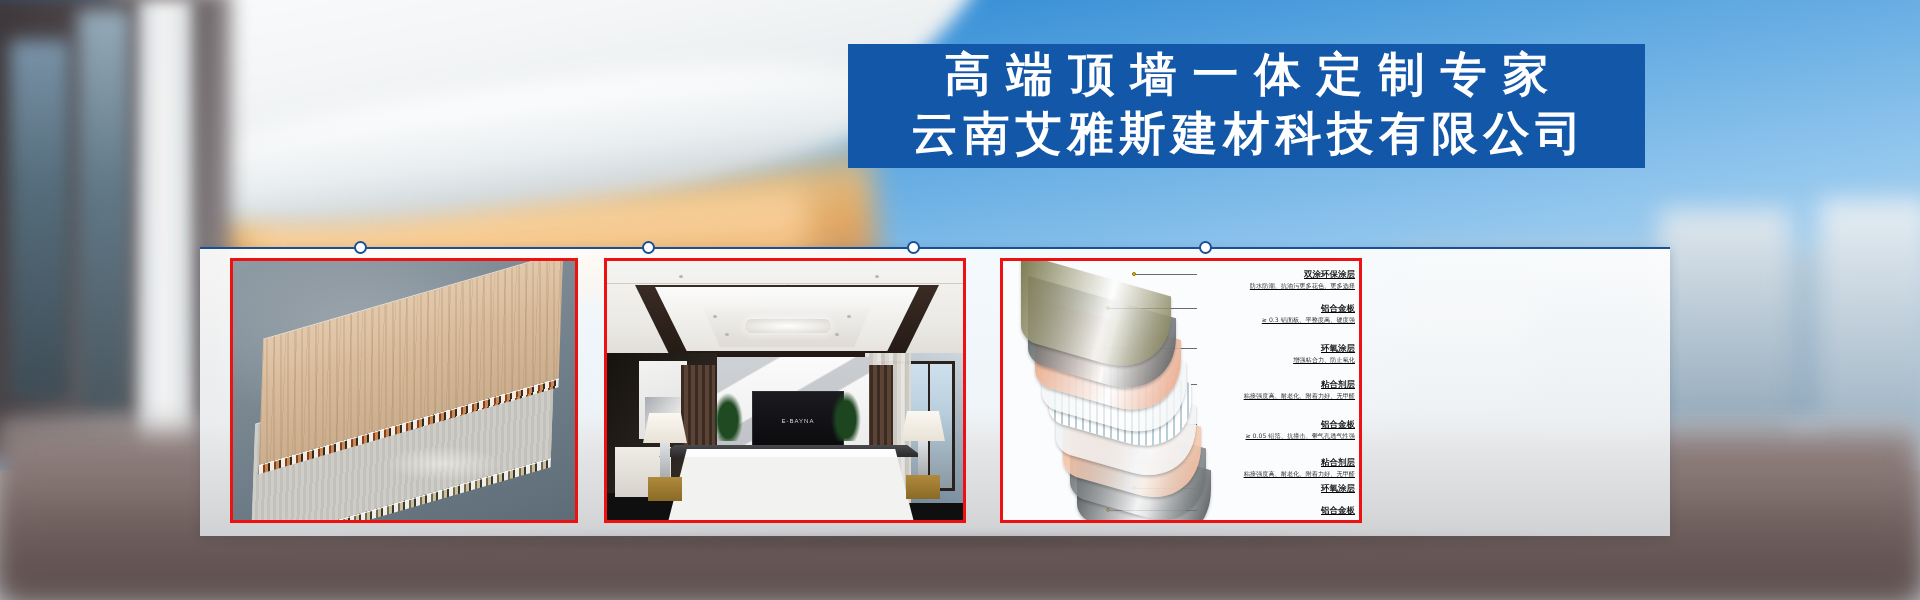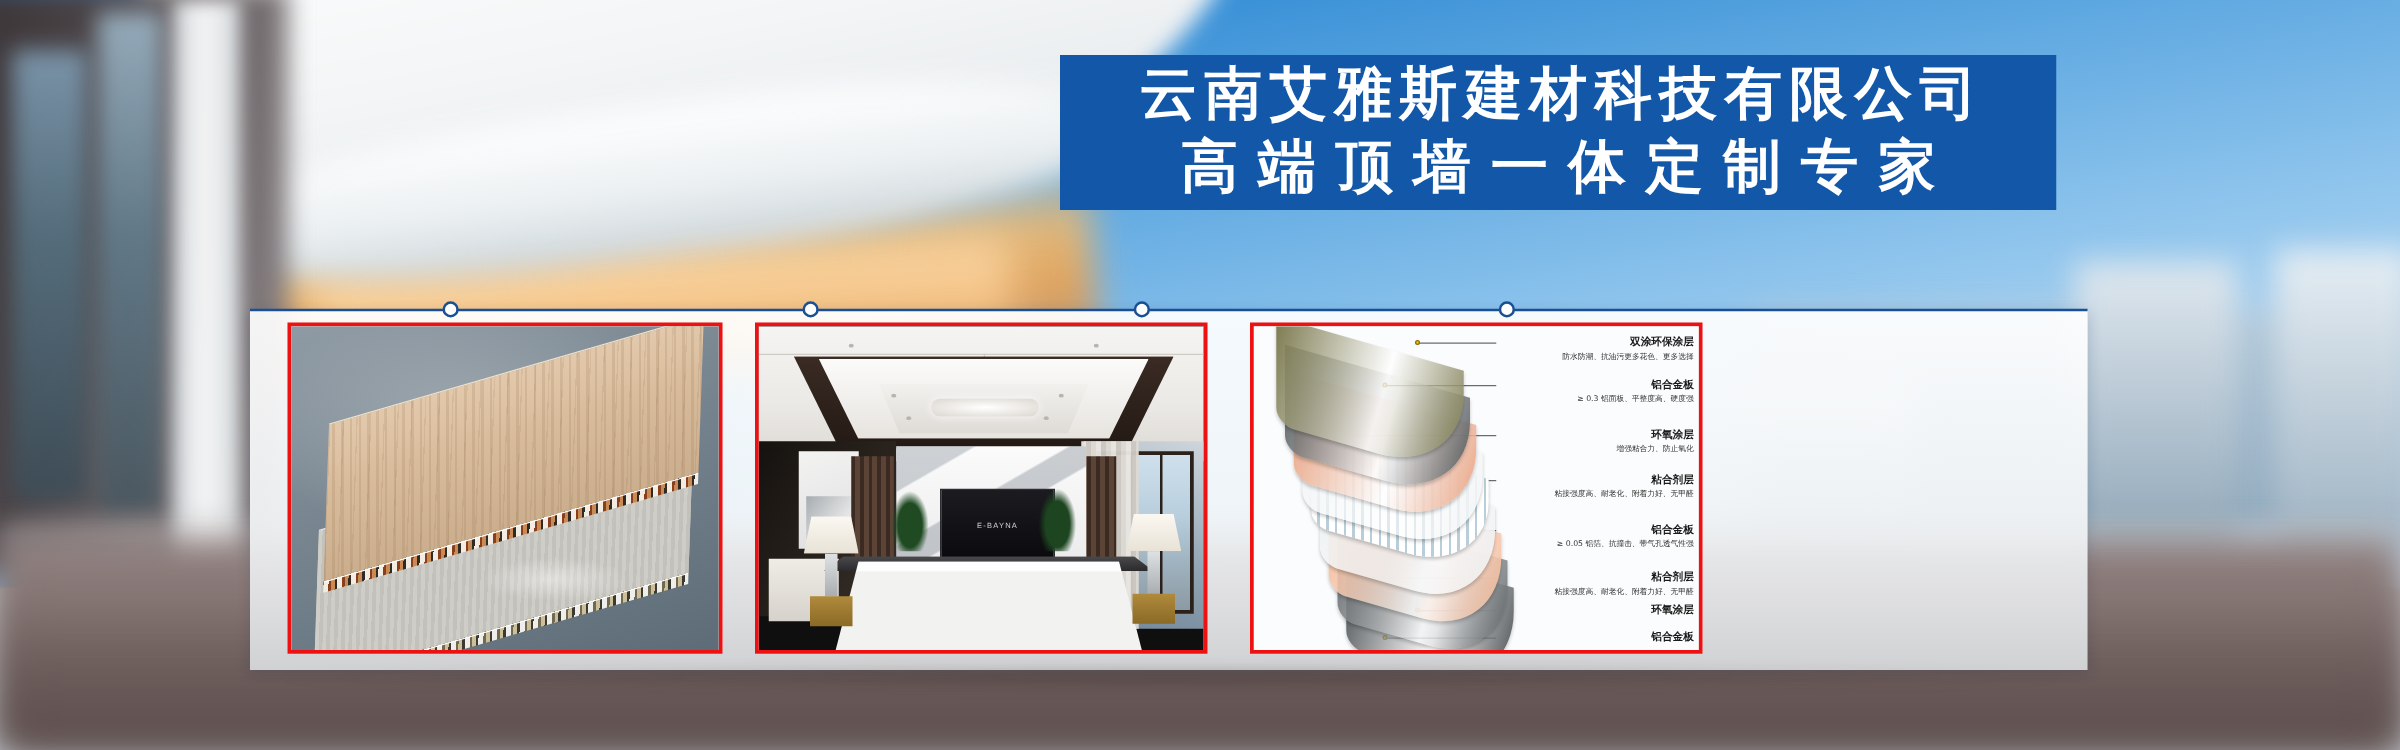--- a/index.html
+++ b/index.html
@@ -306,21 +306,21 @@
   .dg{position:absolute;inset:0;background:#fbfcfd;}
   .dg-stack{position:absolute;left:4px;top:8px;width:210px;height:250px;}
   .sheet{
     position:absolute;left:22px;width:150px;height:86px;
     border-radius:0 0 46% 10%/0 0 78% 16%;
     transform:skewY(16deg);
   }
   .lbl-col{
     position:absolute;right:4px;top:6px;width:158px;height:252px;
   }
-  .lbl{position:absolute;right:0;width:158px;text-align:right;}
+  .lbl{position:absolute;right:0;width:158px;text-align:right;text-decoration:underline;}
   .lbl .t{
     font-size:8.5px;font-weight:bold;color:#1a1a1a;line-height:11px;
     font-family:"DejaVu Sans","Liberation Sans",sans-serif;white-space:nowrap;
   }
   .lbl .d{
     font-size:6.2px;color:#333;line-height:9px;margin-top:1px;
     font-family:"DejaVu Sans","Liberation Sans",sans-serif;white-space:nowrap;
   }
   .leader{
     position:absolute;height:1px;background:#6b6b6b;
@@ -355,22 +355,22 @@
     <div class="bg-bldg-l"></div>
     <div class="bg-glass1"></div>
     <div class="bg-glass2"></div>
     <div class="bg-pillar"></div>
     <div class="bg-hz"></div>
     <div class="bg-ground"></div>
     <div class="bg-ground2"></div>
   </div>
 
   <div class="title-box">
+    <div class="title-line title-line2">高端顶墙一体定制专家</div>
     <div class="title-line">云南艾雅斯建材科技有限公司</div>
-    <div class="title-line title-line2">高端顶墙一体定制专家</div>
   </div>
 
   <div class="panel"></div>
   <div class="panel-shadow"></div>
   <div class="panel-topline"></div>
 
   <div class="handle" style="left:354px"></div>
   <div class="handle" style="left:642px"></div>
   <div class="handle" style="left:907px"></div>
   <div class="handle" style="left:1199px"></div>

